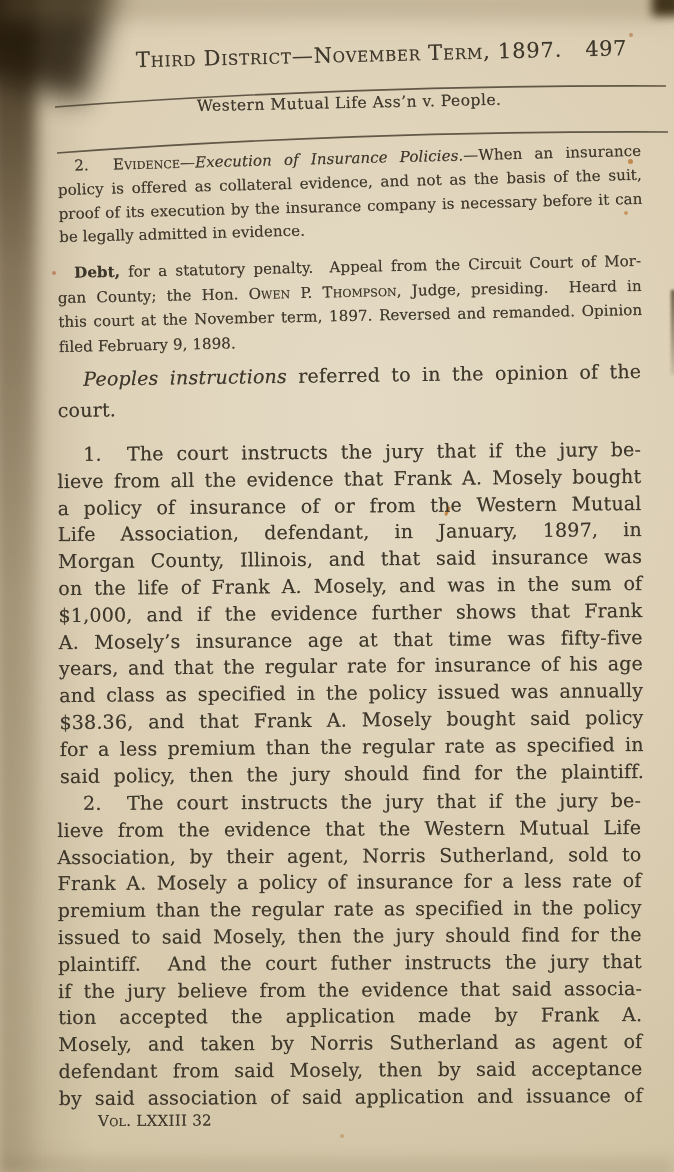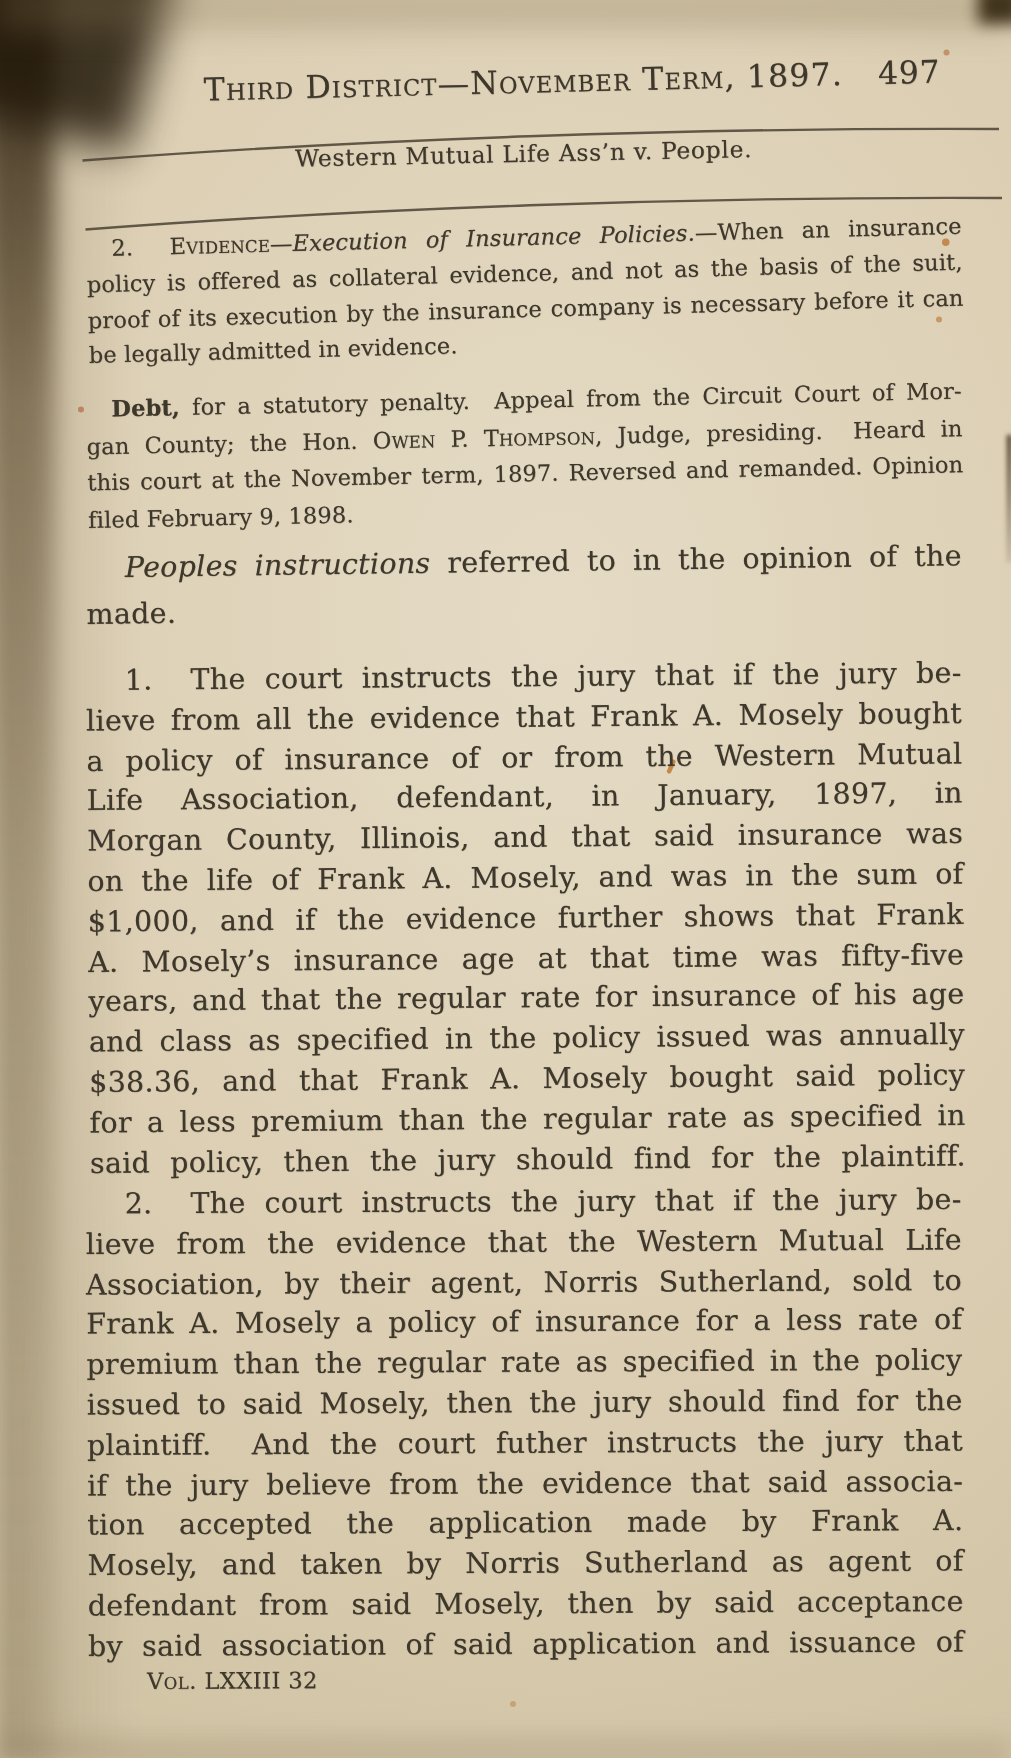--- a/index.html
+++ b/index.html
@@ -96,21 +96,21 @@
 
   <div class="tblock small syllabus">
       <div class="jline indent"><span class="seg-b">Debt,</span><span> for a statutory penalty.&nbsp; Appeal from the Circuit Court of Mor-</span></div>
       <div class="jline"><span>gan County; the Hon. </span><span class="seg-sc">Owen P. Thompson</span><span>, Judge, presiding.&nbsp; Heard in</span></div>
       <div class="jline"><span>this court at the November term, 1897. Reversed and remanded. Opinion</span></div>
       <div class="jline endline"><span>filed February 9, 1898.</span></div>
     </div>
 
   <div class="tblock peoples">
       <div class="jline indent"><span class="seg-i">Peoples instructions</span><span> referred to in the opinion of the</span></div>
-      <div class="jline endline"><span>made.</span></div>
+      <div class="jline endline"><span>court.</span></div>
     </div>
 
   <div class="tblock instruction-1">
       <div class="jline indent"><span>1.&nbsp; The court instructs the jury that if the jury be-</span></div>
       <div class="jline"><span>lieve from all the evidence that Frank A. Mosely bought</span></div>
       <div class="jline"><span>a policy of insurance of or from the Western Mutual</span></div>
       <div class="jline"><span>Life Association, defendant, in January, 1897, in</span></div>
       <div class="jline"><span>Morgan County, Illinois, and that said insurance was</span></div>
       <div class="jline"><span>on the life of Frank A. Mosely, and was in the sum of</span></div>
       <div class="jline"><span>$1,000, and if the evidence further shows that Frank</span></div>

